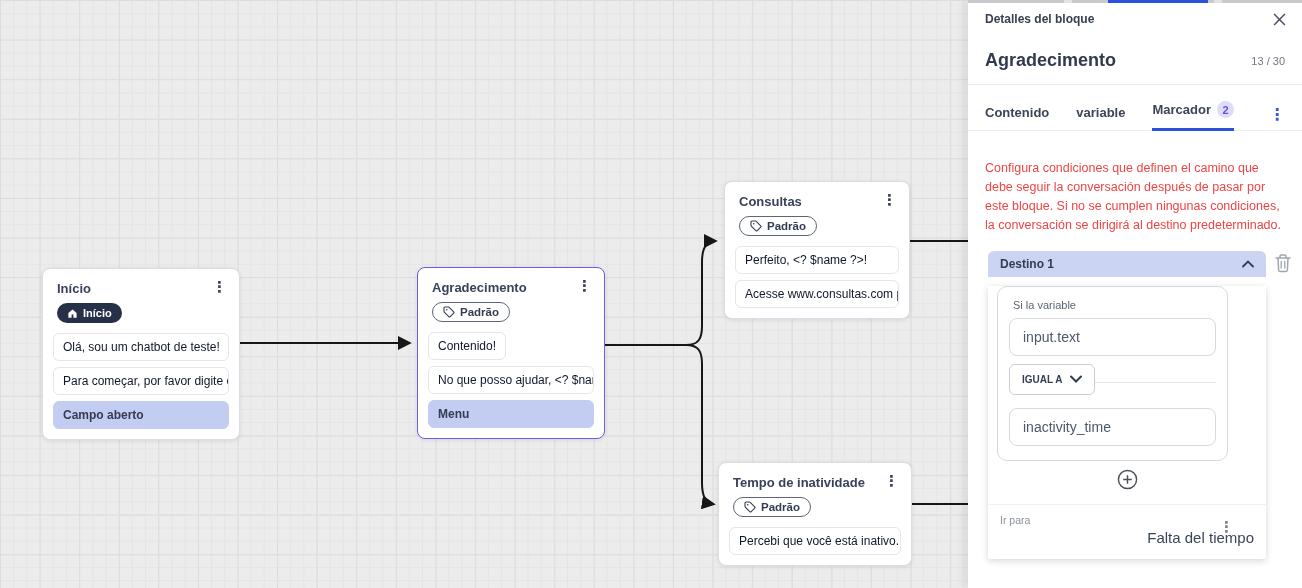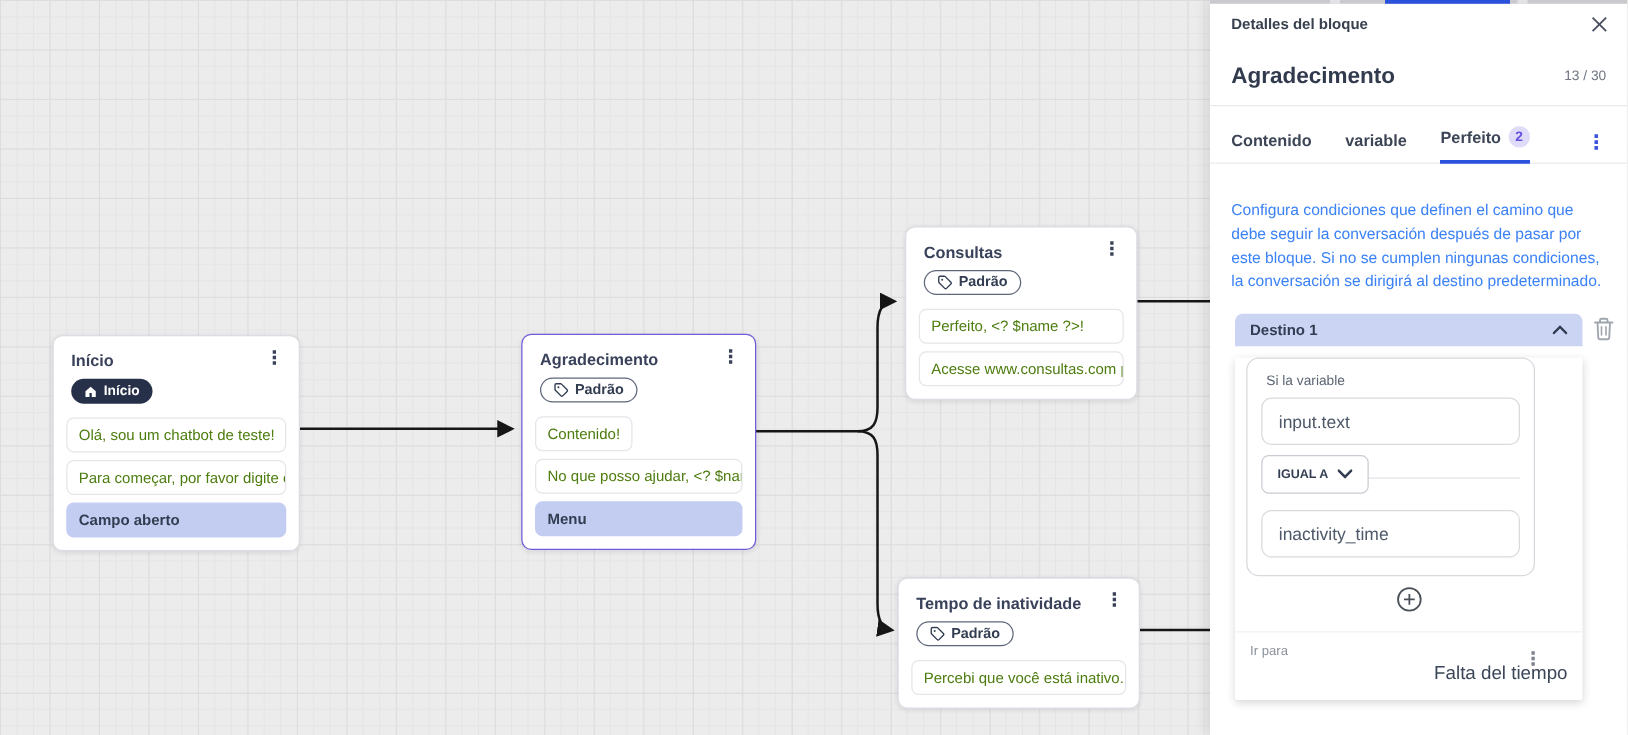--- a/index.html
+++ b/index.html
@@ -35,21 +35,21 @@
     display:inline-flex;align-items:center;gap:5px;background:#273049;color:#fff;
     border-radius:12px;padding:4px 10px;font-size:11px;font-weight:700;
   }
   .badge-padrao{
     display:inline-flex;align-items:center;gap:5px;background:#fff;color:#333d52;
     border:1.5px solid #5d6678;border-radius:13px;padding:3px 10px;font-size:11.5px;font-weight:700;
   }
   .msgs{display:flex;flex-direction:column;align-items:flex-start;gap:6px;padding:6px 10px 10px;}
   .msg{
     background:#fff;border:1px solid #e5e5eb;border-radius:6px;padding:6px 9px;
-    font-size:12px;color:#4d7c0f;white-space:nowrap;overflow:hidden;max-width:100%;
+    font-size:12px;color:#0f172a;white-space:nowrap;overflow:hidden;max-width:100%;
     box-sizing:border-box;
   }
   .msg.stretch{align-self:stretch;}
   .msg.hl{background:#c3cdf2;border-color:#c3cdf2;font-weight:700;color:#333d52;align-self:stretch;}
   .ico{display:inline-block;vertical-align:middle;}
   
   .panel{
     position:absolute;left:968px;top:0;width:334px;height:588px;background:#fff;
     box-shadow:-3px 0 10px rgba(0,0,0,.10);box-sizing:border-box;
   }
@@ -71,21 +71,21 @@
     padding:3px 11px;font-size:12px;font-weight:700;color:#333d52;background:#fff;
   }
   .p-tabs{display:flex;align-items:flex-end;gap:27px;padding:16px 17px 0;border-bottom:1px solid #ececef;}
   .tab{font-size:13px;font-weight:700;color:#3c4555;padding-bottom:10px;cursor:pointer;display:flex;align-items:center;gap:6px;}
   .tab.active{border-bottom:3px solid #2b52dd;margin-bottom:-1px;}
   .tab-badge{
     display:inline-flex;align-items:center;justify-content:center;width:17px;height:17px;
     border-radius:50%;background:#dfdcf9;color:#6553e0;font-size:11px;font-weight:700;
   }
   .kebab-blue{margin-left:auto;font-size:16px;font-weight:700;color:#3d55dd;line-height:14px;padding-bottom:8px;cursor:pointer;}
-  .p-desc{padding:15px 16px 0 17px;font-size:12.5px;line-height:19px;color:#3b82f6;}
+  .p-desc{padding:15px 16px 0 17px;font-size:12.5px;line-height:19px;color:#ef4444;}
   .destino-wrap{display:flex;align-items:flex-start;gap:8px;margin:16px 10px 0 20px;}
   .destino-card{width:278px;}
   .destino-head{
     display:flex;justify-content:space-between;align-items:center;background:#ccd4f4;
     border-radius:6px 6px 0 0;padding:6px 12px;cursor:pointer;
   }
   .destino-head-title{font-size:12px;font-weight:700;color:#333d52;}
   .destino-body{background:#fff;box-shadow:0 2px 7px rgba(0,0,0,.16);border-radius:0 0 2px 2px;}
   .cond-card{border:1px solid #d7d9de;border-radius:10px;margin:9px 38px 0 9px;padding:10px 11px 14px;}
   .cond-label{font-size:11px;color:#5c6673;margin:2px 0 7px 4px;}
@@ -224,21 +224,21 @@
   <div class="p-title-row">
     <span class="p-block-name">Agradecimento</span>
     <span class="p-count">13 / 30</span>
   </div>
 
 
   <div class="p-tabs">
     <span class="tab">Contenido</span>
     <span class="tab">variable</span>
     <span class="tab active">
-      <span>Perfeito</span>
+      <span>Marcador</span>
       <span class="tab-badge">2</span>
     </span>
     <span class="kebab-blue">⋮</span>
   </div>
 
   <p class="p-desc">Configura condiciones que definen el camino que debe seguir la conversación después de pasar por este bloque. Si no se cumplen ningunas condiciones, la conversación se dirigirá al destino predeterminado.</p>
 
   <div class="destino-wrap">
     <div class="destino-card">
       <div class="destino-head">

